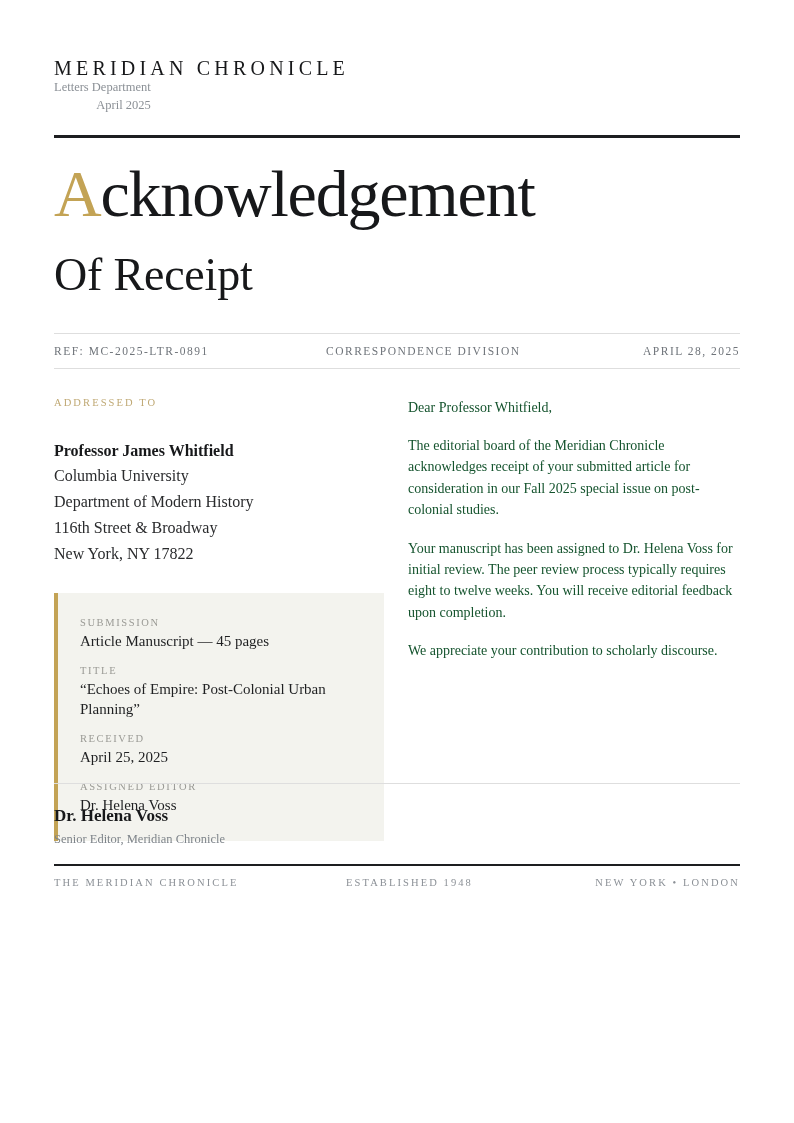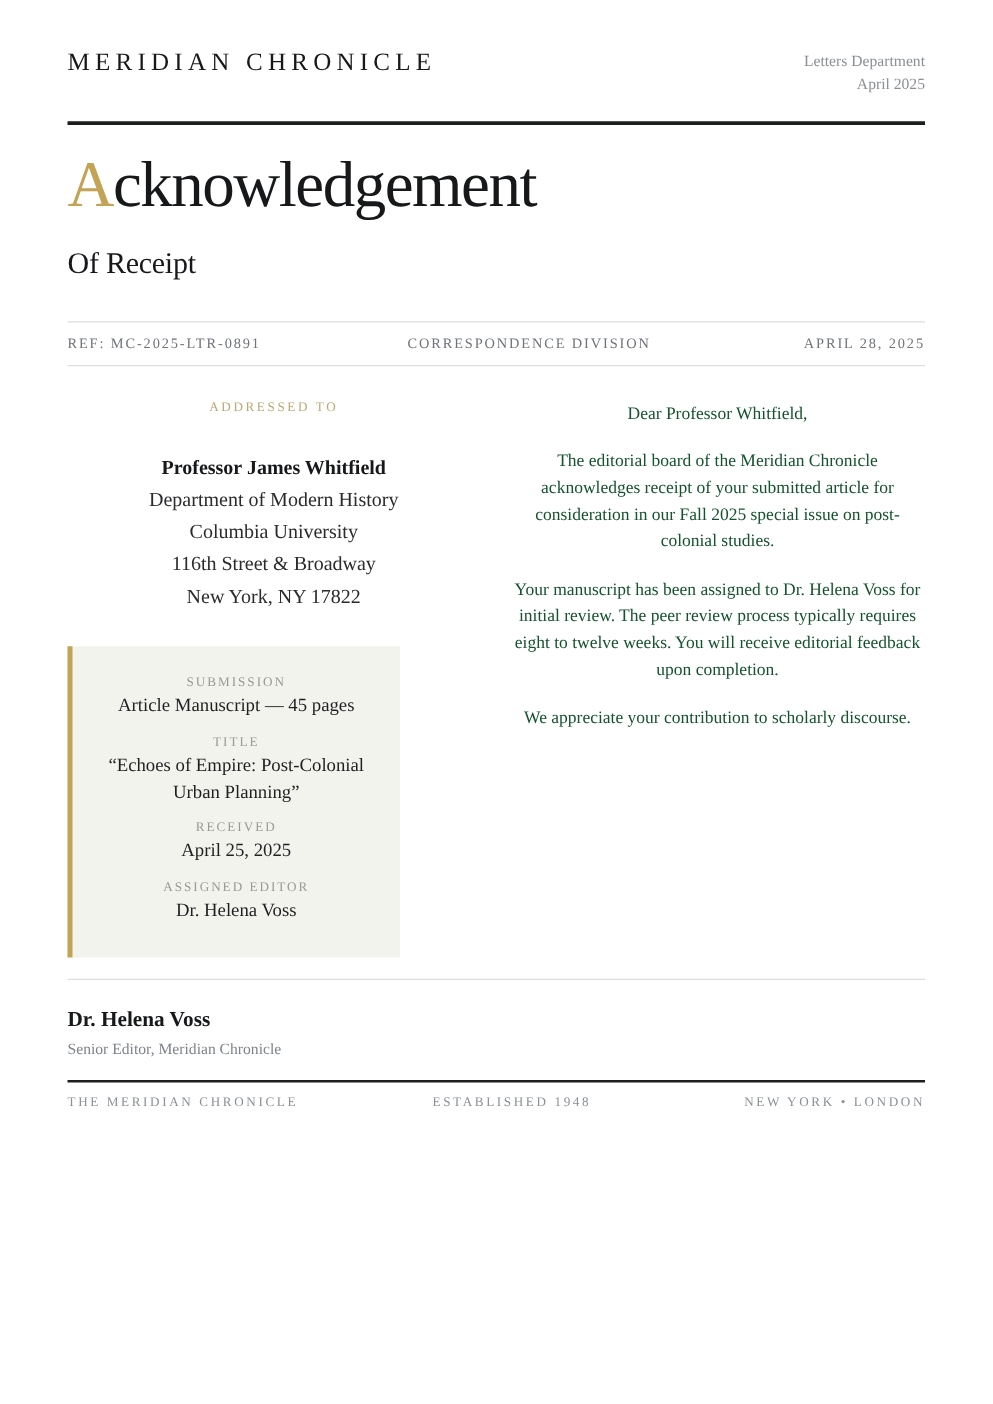--- a/index.html
+++ b/index.html
@@ -19,22 +19,23 @@
     width: 794px;
     height: 1123px;
     box-sizing: border-box;
     padding: 0 54px;
   }
 
   
   .masthead {
     display: flex;
     align-items: flex-start;
-    justify-content: space-between;
-    padding-top: 40px;
+    justify-content: flex-start;
+    padding-top: 58px;
+    flex-direction: column;
   }
   .masthead-name {
     font-family: "Liberation Serif", "DejaVu Serif", serif;
     font-size: 20px;
     letter-spacing: 4.2px;
     font-weight: 400;
     color: #17181a;
     line-height: 1;
     white-space: nowrap;
   }
@@ -48,33 +49,33 @@
     height: 3px;
     background: #1d1e20;
     margin-top: 21px;
   }
 
   
   .title-block {
     padding-top: 24px;
   }
   .title-main {
-    font-size: 52px;
+    font-size: 66px;
     line-height: 0.98;
     font-weight: 400;
     letter-spacing: -1.2px;
     color: #17181a;
     margin: 0;
     white-space: nowrap;
   }
   .title-main .dropcap {
     color: #c3a355;
   }
   .title-sub {
-    font-size: 24px;
+    font-size: 46px;
     line-height: 1.1;
     font-weight: 400;
     letter-spacing: -0.2px;
     color: #17181a;
     margin: 23px 0 0 0;
   }
 
   
   .meta-strip {
     margin-top: 32px;
@@ -92,21 +93,20 @@
   }
   .meta-cell.ref   { flex: 0 0 272px; }
   .meta-cell.div   { flex: 1 1 auto; text-align: left; }
   .meta-cell.date  { flex: 0 0 auto; text-align: right; margin-left: auto; }
 
   
   .columns {
     display: flex;
     margin-top: 28px;
     align-items: flex-start;
-    text-align: center;
   }
   .col-left  { width: 330px; flex: 0 0 330px; }
   .col-right { flex: 1 1 auto; padding-left: 24px; }
 
   .eyebrow {
     font-size: 10.5px;
     letter-spacing: 2.1px;
     text-transform: uppercase;
     color: #bfa873;
     margin-bottom: 11px;
@@ -125,21 +125,21 @@
     line-height: 1.62;
   }
 
   
   .card {
     margin-top: 26px;
     background: #f3f3ee;
     border-left: 4px solid #c3a355;
     padding: 24px 22px 26px 22px;
     box-sizing: border-box;
-    width: 266px;
+    width: 330px;
   }
   .card-label {
     font-size: 10.5px;
     letter-spacing: 1.6px;
     text-transform: uppercase;
     color: #9a9a95;
     margin-bottom: 3px;
   }
   .card-value {
     font-size: 15px;
@@ -229,22 +229,22 @@
     <div class="meta-cell ref">REF: MC-2025-LTR-0891</div>
     <div class="meta-cell div">CORRESPONDENCE DIVISION</div>
     <div class="meta-cell date">APRIL 28, 2025</div>
   </div>
 
   <div class="columns">
 
     <div class="col-left">
       <div class="eyebrow">ADDRESSED TO</div>
       <div class="addr-name">Professor James Whitfield</div>
+      <div class="addr-line">Columbia University</div>
       <div class="addr-line">Department of Modern History</div>
-      <div class="addr-line">Columbia University</div>
       <div class="addr-line">116th Street &amp; Broadway</div>
       <div class="addr-line">New York, NY 17822</div>
 
       <div class="card">
         <div class="card-label">SUBMISSION</div>
         <div class="card-value">Article Manuscript — 45 pages</div>
         <div class="card-label">TITLE</div>
         <div class="card-value">“Echoes of Empire: Post-Colonial Urban Planning”</div>
         <div class="card-label">RECEIVED</div>
         <div class="card-value">April 25, 2025</div>

